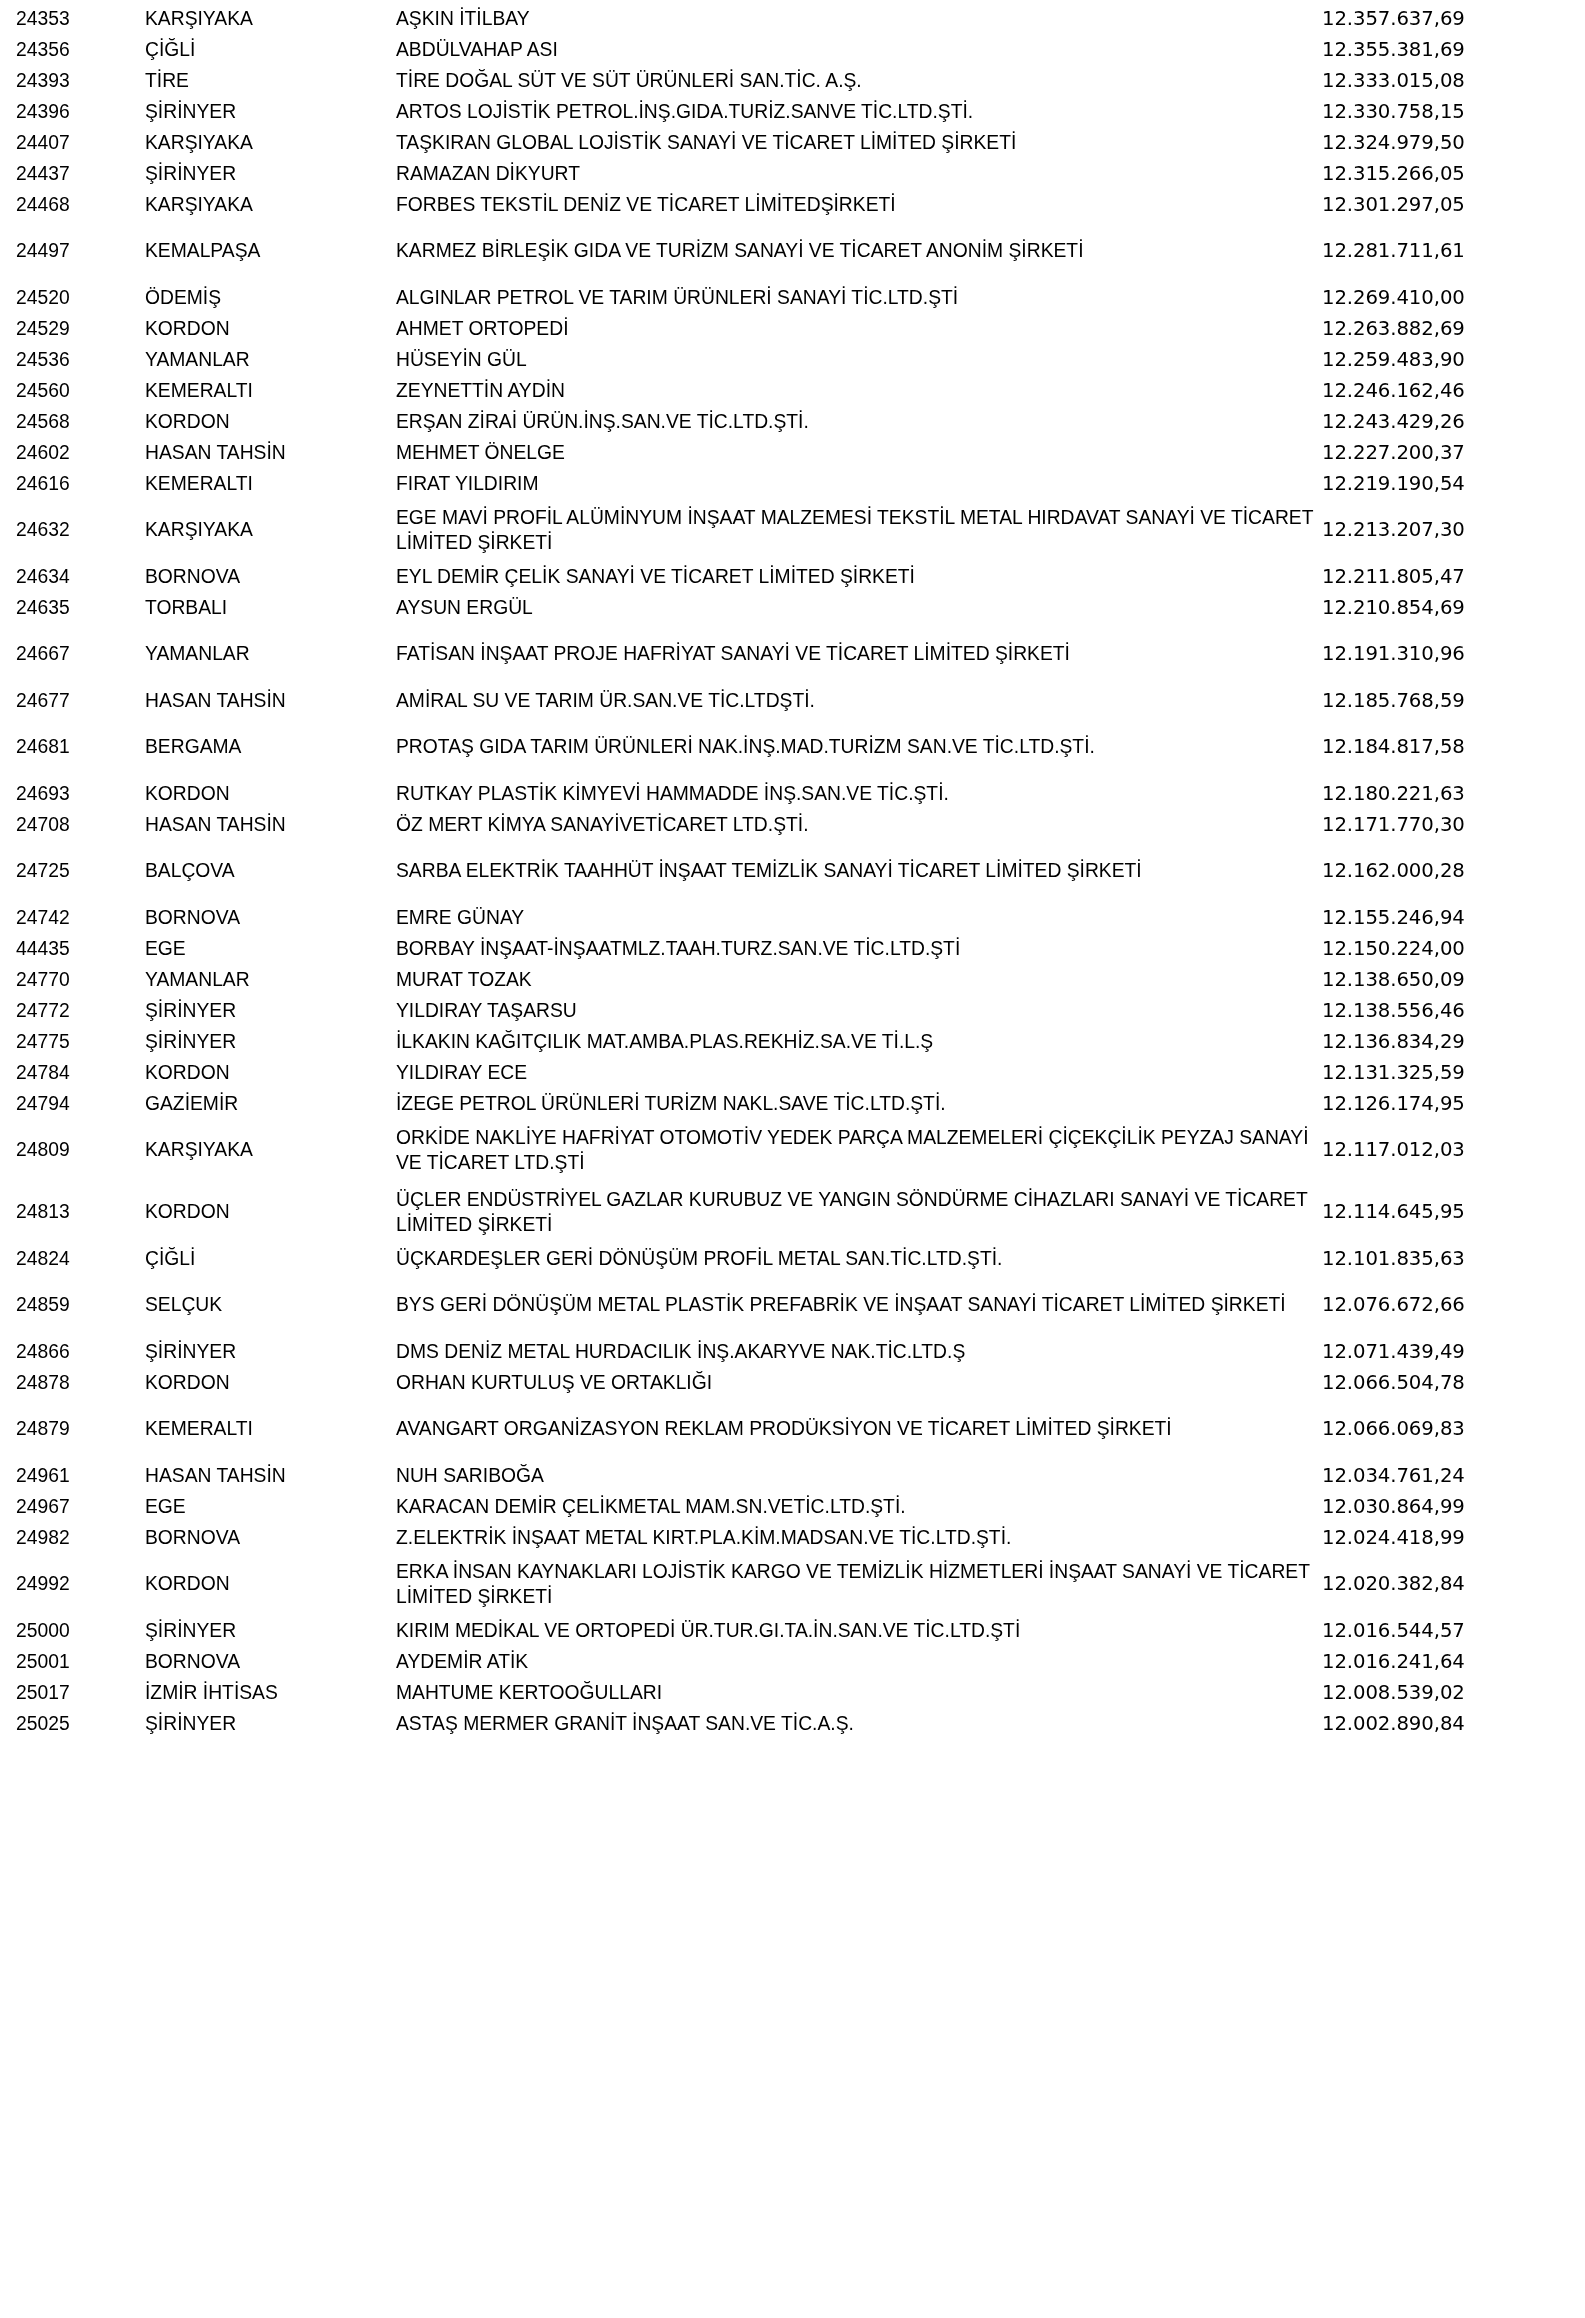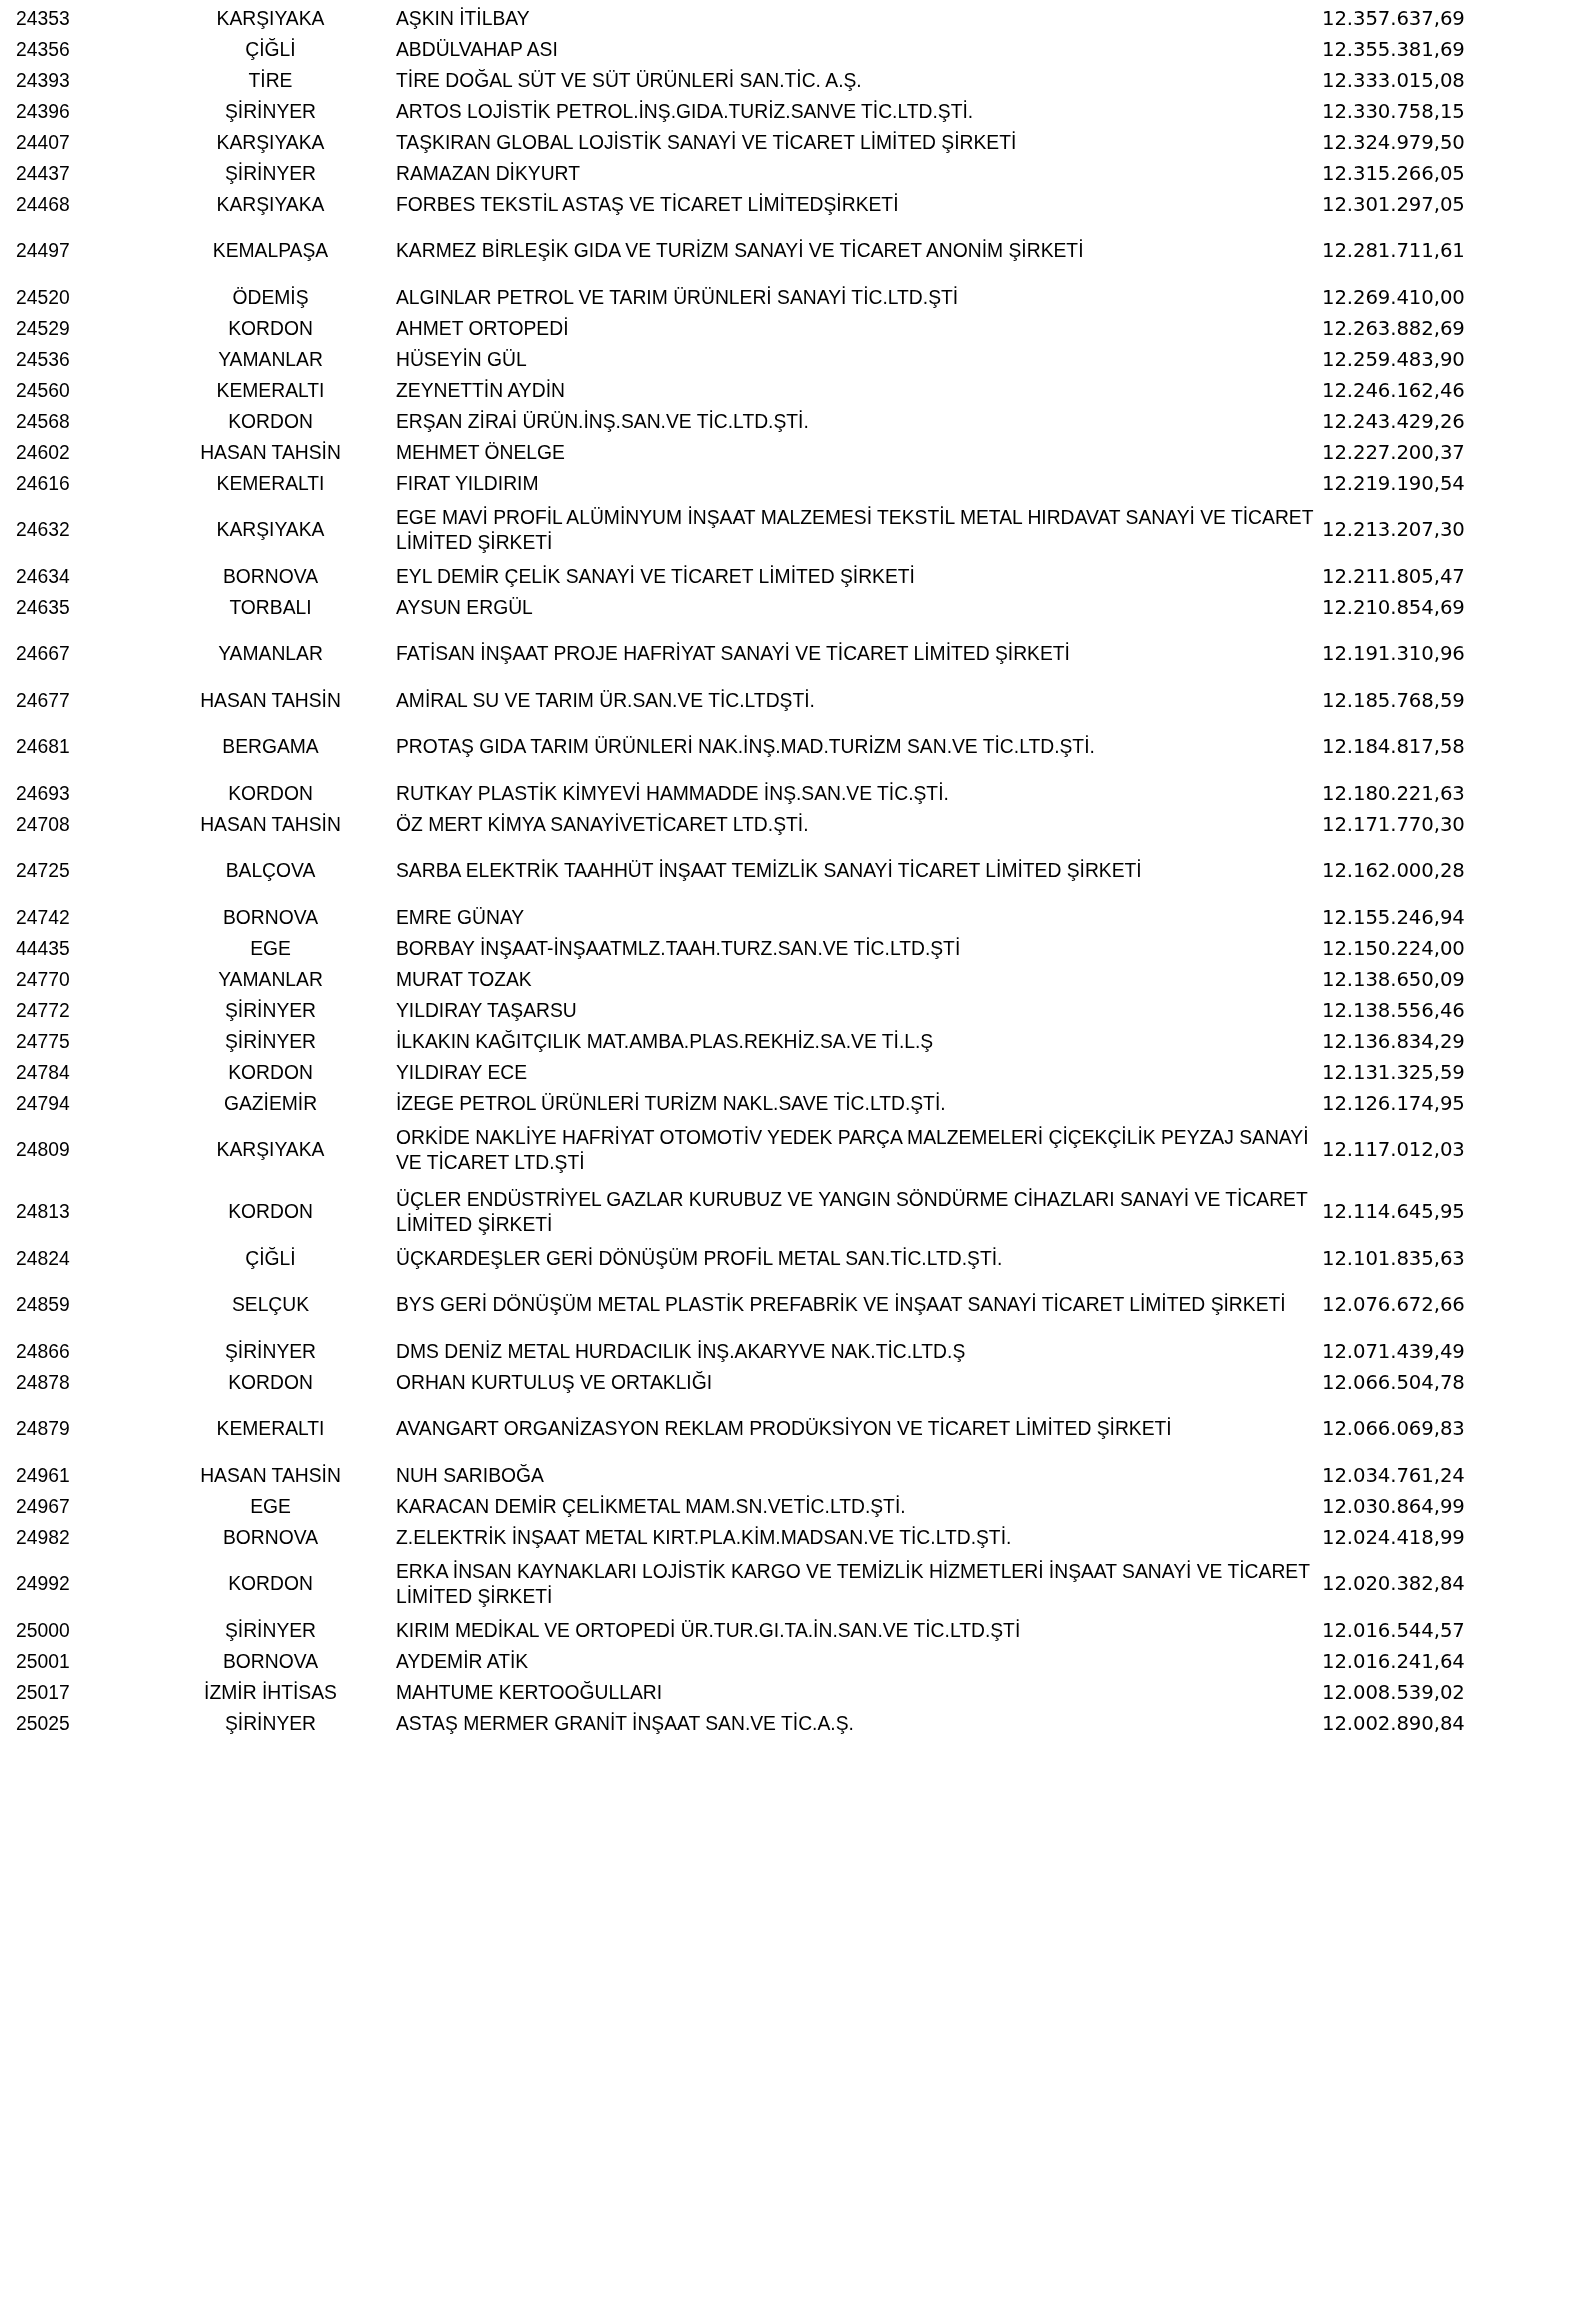--- a/index.html
+++ b/index.html
@@ -43,21 +43,20 @@
     padding-left: 25px;
     font-size: 19.3px;
     font-family: "Liberation Sans", "DejaVu Sans", sans-serif;
     white-space: nowrap;
   }
   td.unit {
     padding-left: 16.7px;
     font-size: 19.3px;
     font-family: "Liberation Sans", "DejaVu Sans", sans-serif;
     white-space: nowrap;
-    text-align: center;
   }
   td.name {
     padding-left: 16.7px;
     padding-right: 7.6px;
     font-size: 19.3px;
     font-family: "Liberation Sans", "DejaVu Sans", sans-serif;
   }
   td.amt {
     padding-right: 26px;
     font-size: 19.7px;
@@ -117,21 +116,21 @@
         </tr>
         <tr class="r1">
           <td class="id">24437</td>
           <td class="unit">ŞİRİNYER</td>
           <td class="name">RAMAZAN DİKYURT</td>
           <td class="amt">12.315.266,05</td>
         </tr>
         <tr class="r1">
           <td class="id">24468</td>
           <td class="unit">KARŞIYAKA</td>
-          <td class="name">FORBES TEKSTİL ASTAŞ VE TİCARET LİMİTEDŞİRKETİ</td>
+          <td class="name">FORBES TEKSTİL DENİZ VE TİCARET LİMİTEDŞİRKETİ</td>
           <td class="amt">12.301.297,05</td>
         </tr>
         <tr class="r2">
           <td class="id">24497</td>
           <td class="unit">KEMALPAŞA</td>
           <td class="name">KARMEZ BİRLEŞİK GIDA VE TURİZM SANAYİ VE TİCARET ANONİM ŞİRKETİ</td>
           <td class="amt">12.281.711,61</td>
         </tr>
         <tr class="r1">
           <td class="id">24520</td>

